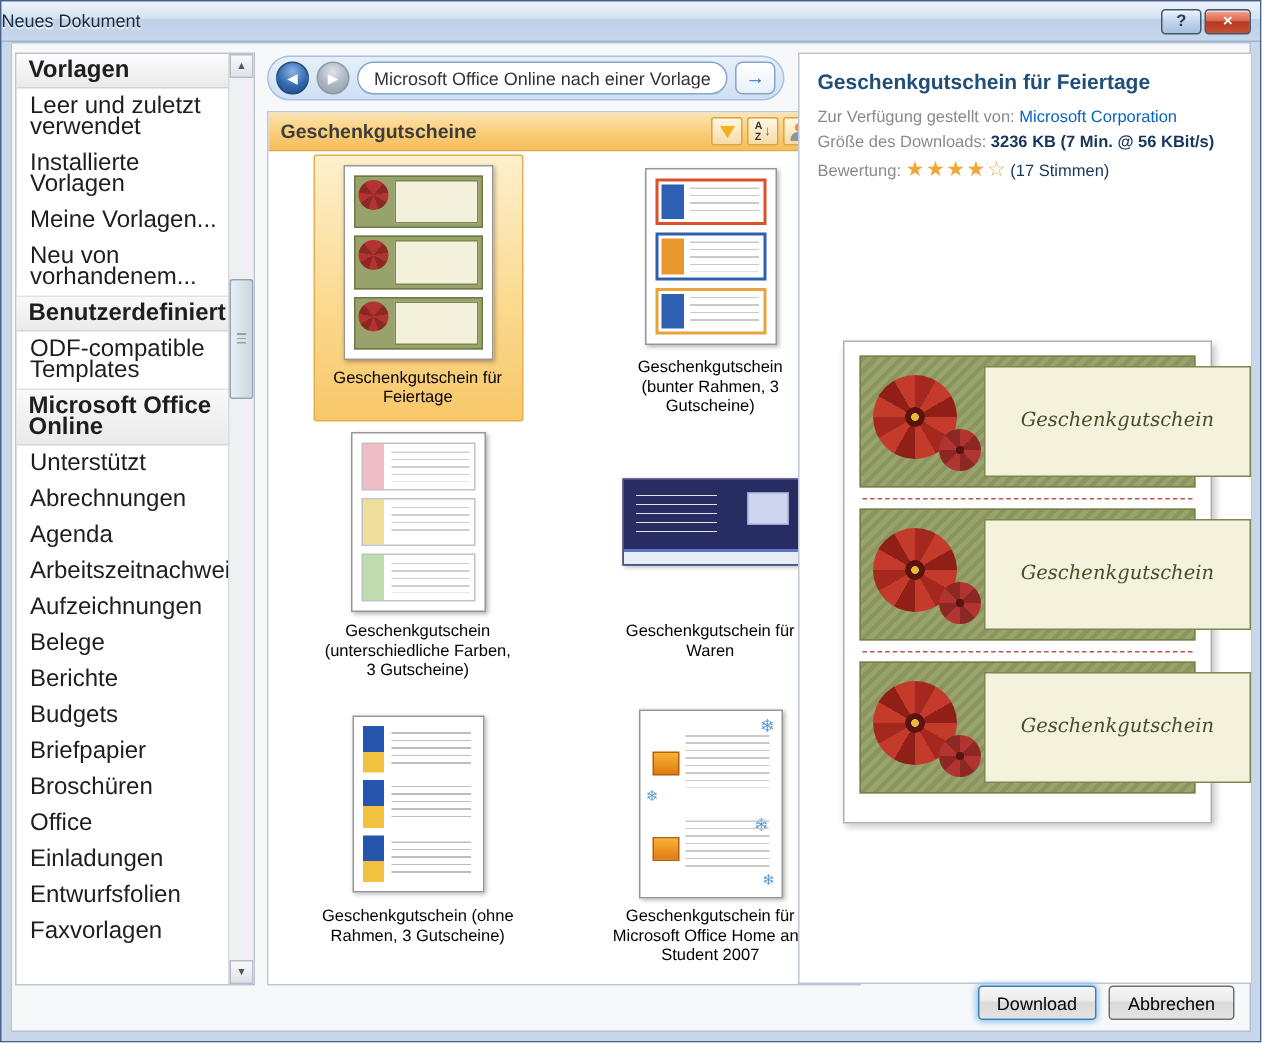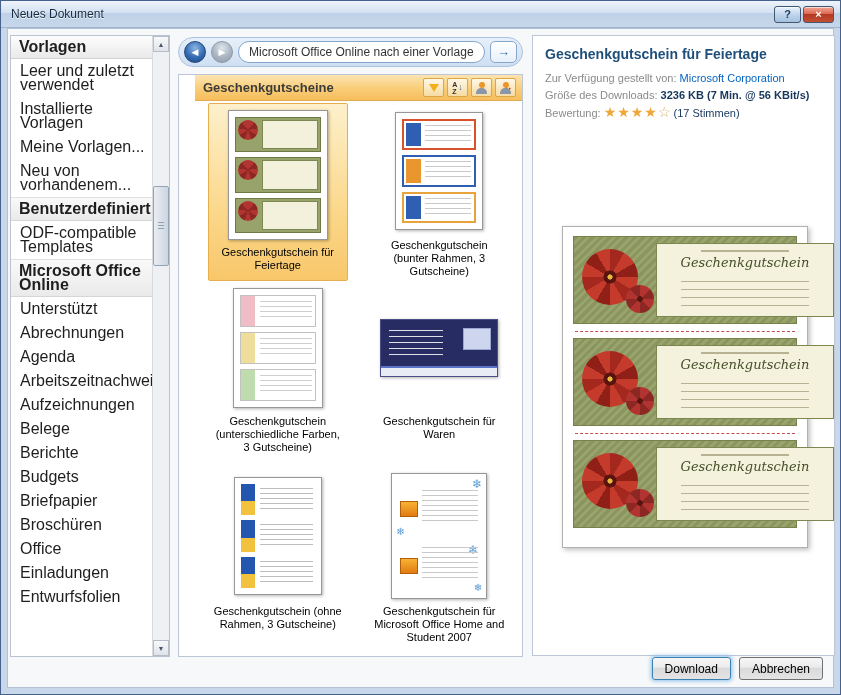--- a/index.html
+++ b/index.html
@@ -5,21 +5,21 @@
   * { box-sizing: border-box; margin: 0; padding: 0; }
   html,body { width:841px; height:695px; }
   body { font-family: "Liberation Sans", "DejaVu Sans", sans-serif; font-size:12px; color:#1e1e1e; }
 
   .window { position:relative; width:841px; height:695px; background:#c8d7ea; border:1px solid #46618c; overflow:hidden; }
 
   
   .titlebar { position:absolute; left:0; top:0; right:0; height:27px;
     background:linear-gradient(#eef4fb, #d4e1f1 45%, #bed1e8 46%, #c8d7ea);
     display:flex; align-items:center; border-bottom:1px solid #9fb4cd; }
-  .titlebar .title { padding-left:10px; color:#16293f; font-size:12px; text-shadow:0 1px 0 rgba(255,255,255,.8); }
+  .titlebar .title { color:#16293f; font-size:12px; text-shadow:0 1px 0 rgba(255,255,255,.8); }
   .tb-btns { margin-left:auto; display:flex; gap:2px; padding-right:6px; }
   .tb-btn { height:17px; border:1px solid #41586f; border-radius:3px; font-size:11px; line-height:15px;
     text-align:center; cursor:default; box-shadow:inset 0 1px 0 rgba(255,255,255,.6); }
   .tb-help { width:27px; background:linear-gradient(#eaf2fb,#c2d6ec 48%,#a4c0de); color:#1c3least; color:#1c3a5e; font-weight:bold; }
   .tb-close { width:31px; background:linear-gradient(#f3a696,#da6950 45%,#b33a22 50%,#c44f35); color:#fff; font-weight:bold; }
 
   
   .client { position:absolute; left:6px; right:6px; top:27px; bottom:6px; background:#f7f8fa; border:1px solid #b3c1d4; }
 
   
@@ -45,22 +45,22 @@
     display:flex; align-items:center; gap:5px; padding:0 5px; }
   .nav-circle { width:22px; height:22px; border-radius:50%; color:#fff; font-size:9px; line-height:21px; text-align:center; flex:0 0 auto; }
   .nav-back { border:1px solid #274a7c; background:radial-gradient(circle at 50% 30%, #8db4e4, #336bb0 55%, #1d4580); }
   .nav-fwd { border:1px solid #8d99a7; background:radial-gradient(circle at 50% 30%, #dfe5ec, #a9b4c1 55%, #8f9ca9); }
   .nav-search { flex:1; height:22px; border:1px solid #86a7cc; border-radius:11px; padding:0 10px; font-size:12px;
     font-family:"Liberation Sans","DejaVu Sans",sans-serif; color:#333; background:#fff; outline:none; min-width:0; }
   .nav-go { width:27px; height:22px; border:1px solid #86a7cc; border-radius:5px; background:linear-gradient(#ffffff,#e8f0fa);
     color:#2e6db5; font-weight:bold; font-size:13px; line-height:20px; text-align:center; flex:0 0 auto; }
 
   
-  .gallery { position:absolute; left:170px; top:45px; width:345px; height:583px; border:1px solid #bcc6d6; background:#fff;
-    display:flex; flex-direction:column; overflow:hidden;padding-left:16px; }
+  .gallery { position:absolute; left:170px; top:45px; width:396px; height:583px; border:1px solid #bcc6d6; background:#fff;
+    display:flex; flex-direction:column; overflow:hidden; }
   .gal-header { height:26px; flex:0 0 auto; background:linear-gradient(#fde4b2,#f9cd77 55%,#f6bd5c);
     border-bottom:1px solid #e3ab50; display:flex; align-items:center; padding:0 6px 0 8px; }
   .gal-title { font-weight:bold; font-size:13px; color:#3c3c3c; }
   .gal-tools { margin-left:auto; display:flex; gap:3px; align-items:center; }
   .tool-btn { width:21px; height:19px; border:1px solid #d9a648; border-radius:2px; background:linear-gradient(#fff7e6,#f6dca4);
     display:flex; align-items:center; justify-content:center; position:relative; }
   .funnel { width:0; height:0; border-left:5px solid transparent; border-right:5px solid transparent; border-top:8px solid #f2b01e; }
   .sortaz { display:flex; align-items:center; gap:1px; }
   .sortaz .letters { display:flex; flex-direction:column; font-size:7px; font-weight:bold; line-height:7px; color:#333; }
   .sortaz .arrow { font-size:9px; color:#2e6db5; line-height:9px; }
@@ -145,21 +145,21 @@
     background-color:#99a46d;
     background-image:repeating-linear-gradient(135deg, rgba(110,120,70,.35) 0 3px, transparent 3px 6px); }
   .fz { width:82px; position:relative; flex:0 0 auto; }
   .flower { position:absolute; left:8px; top:12px; width:56px; height:56px; border-radius:50%;
     background:radial-gradient(circle at 50% 50%, #e9b93c 0 6%, #5a1410 7% 16%, transparent 17%),
       conic-gradient(#a5281f 0 30deg,#c43a2b 30deg 60deg,#8f1f17 60deg 90deg,#c43a2b 90deg 120deg,#a5281f 120deg 150deg,#c43a2b 150deg 180deg,#8f1f17 180deg 210deg,#c43a2b 210deg 240deg,#a5281f 240deg 270deg,#c43a2b 270deg 300deg,#8f1f17 300deg 330deg,#c43a2b 330deg 360deg); }
   .flower::after { content:""; position:absolute; right:-16px; bottom:-8px; width:28px; height:28px; border-radius:50%;
     background:radial-gradient(circle at 50% 50%, #5a1410 0 14%, transparent 15%),
       conic-gradient(#b23430 0 45deg,#8c2724 45deg 90deg,#b23430 90deg 135deg,#8c2724 135deg 180deg,#b23430 180deg 225deg,#8c2724 225deg 270deg,#b23430 270deg 315deg,#8c2724 315deg 360deg); }
   .cert-inner { flex:1; margin:6px 8px 6px 0; background:#f4f1dd; border:1px solid #7d8751;
-    display:flex; flex-direction:column; align-items:center; padding:4px 24px 5px; }
+    display:flex; flex-direction:row; align-items:center; padding:4px 24px 5px; }
   .cert-topline { width:68%; height:2px; background:#b7b294; margin:2px 0 3px; }
   .cert-title { font-family:"DejaVu Serif","Liberation Serif",serif; font-style:italic; font-size:13px; color:#45502a; }
   .cert-fields { width:100%; flex:1; margin-top:4px;
     background:repeating-linear-gradient(to bottom, transparent 0 7px, #b7b294 7px 8px); }
   .cutline { height:14px; position:relative; flex:0 0 auto; }
   .cutline::before { content:""; position:absolute; left:2px; right:2px; top:50%; border-top:1px dashed #c0504d; }
 
   
   .footer { position:absolute; right:10px; bottom:7px; display:flex; gap:8px; }
   .btn { height:23px; min-width:72px; padding:0 12px; font-size:12px; font-family:"Liberation Sans","DejaVu Sans",sans-serif;
@@ -198,20 +198,21 @@
         <div class="sb-item">Arbeitszeitnachweise</div>
         <div class="sb-item">Aufzeichnungen</div>
         <div class="sb-item">Belege</div>
         <div class="sb-item">Berichte</div>
         <div class="sb-item">Budgets</div>
         <div class="sb-item">Briefpapier</div>
         <div class="sb-item">Broschüren</div>
         <div class="sb-item">Office</div>
         <div class="sb-item">Einladungen</div>
         <div class="sb-item">Entwurfsfolien</div>
+        <div class="sb-item">Faxvorlagen</div>
 
       </div>
       <div class="sb-scroll">
         <div class="sb-arrow up">▲</div>
         <div class="sb-thumb"></div>
         <div class="sb-arrow down">▼</div>
       </div>
     </div>
 
     <div class="navbar">

